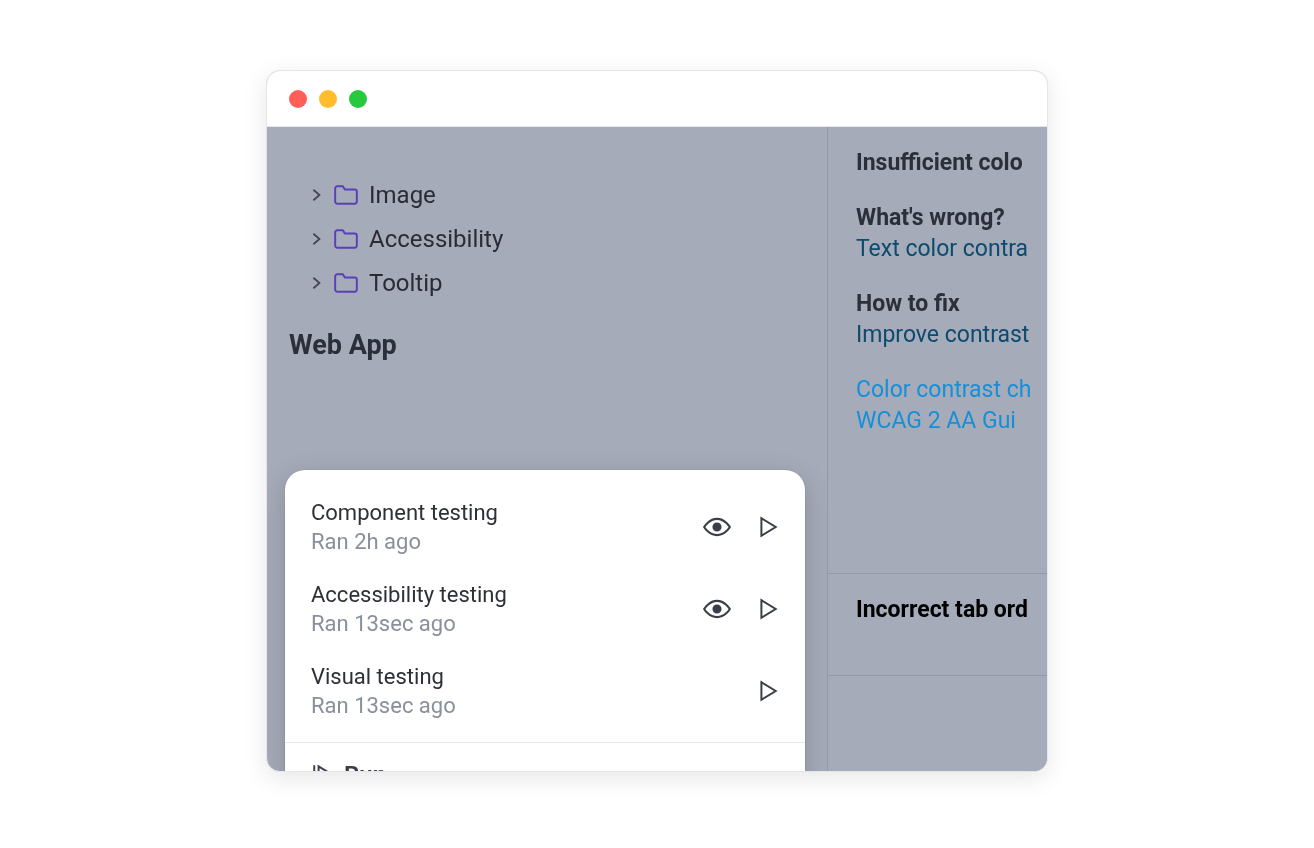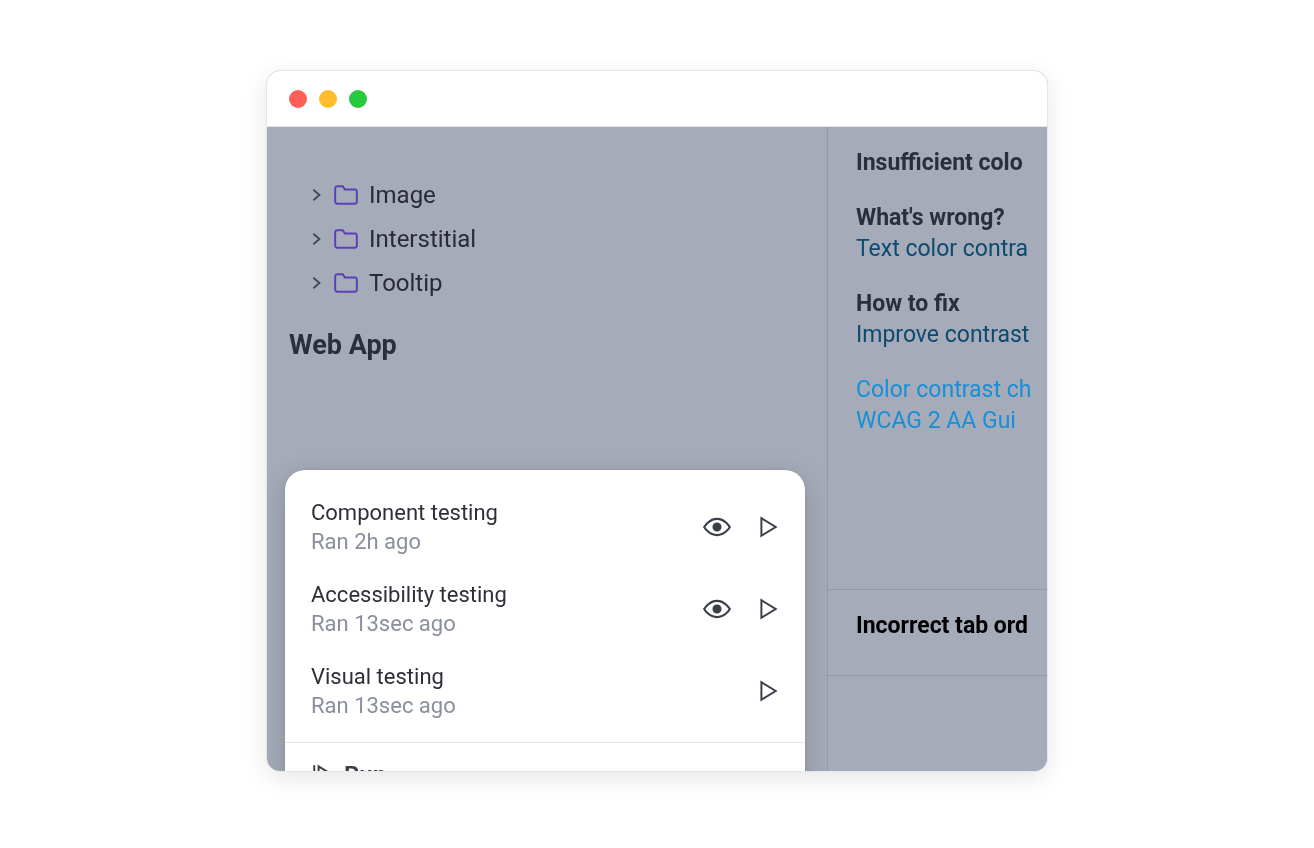--- a/index.html
+++ b/index.html
@@ -111,21 +111,21 @@
     white-space: nowrap;
   }
   .right-inner .title { font-weight: 700; }
   .right-inner .label { font-weight: 700; margin-top: 28px; }
   .right-inner .body  { color: #0c4a6e; margin-top: 4px; }
   .right-inner .link  { color: #168fd9; margin-top: 28px; display: block; }
   .right-inner .link2 { color: #168fd9; margin-top: 4px; display: block; }
 
   .right-panel2 {
     position: absolute;
-    left: 0; right: 0; top: 462px;
+    left: 0; right: 0; top: 446px;
     border-top: 1px solid #9399a8;
     padding: 22px 0 0 28px;
   }
   .right-panel3 {
     position: absolute;
     left: 0; right: 0; top: 548px;
     border-top: 1px solid #9399a8;
     height: 200px;
   }
 
@@ -164,21 +164,21 @@
         <span class="chev">
           <svg width="14" height="14" viewBox="0 0 16 16" fill="none" stroke="currentColor" stroke-width="2">
               <path d="M5 2l7 6-7 6"></path>
             </svg>
         </span>
         <span class="folder-icon">
           <svg width="26" height="22" viewBox="0 0 24 20" fill="none" stroke="currentColor" stroke-width="1.8">
               <path d="M2 4a2 2 0 0 1 2-2h5l2 3h9a2 2 0 0 1 2 2v9a2 2 0 0 1-2 2H4a2 2 0 0 1-2-2V4z"></path>
             </svg>
         </span>
-        <span>Interstitial</span>
+        <span>Accessibility</span>
       </div>
 
       <div class="tree-row">
         <span class="chev">
           <svg width="14" height="14" viewBox="0 0 16 16" fill="none" stroke="currentColor" stroke-width="2">
               <path d="M5 2l7 6-7 6"></path>
             </svg>
         </span>
         <span class="folder-icon">
           <svg width="26" height="22" viewBox="0 0 24 20" fill="none" stroke="currentColor" stroke-width="1.8">

